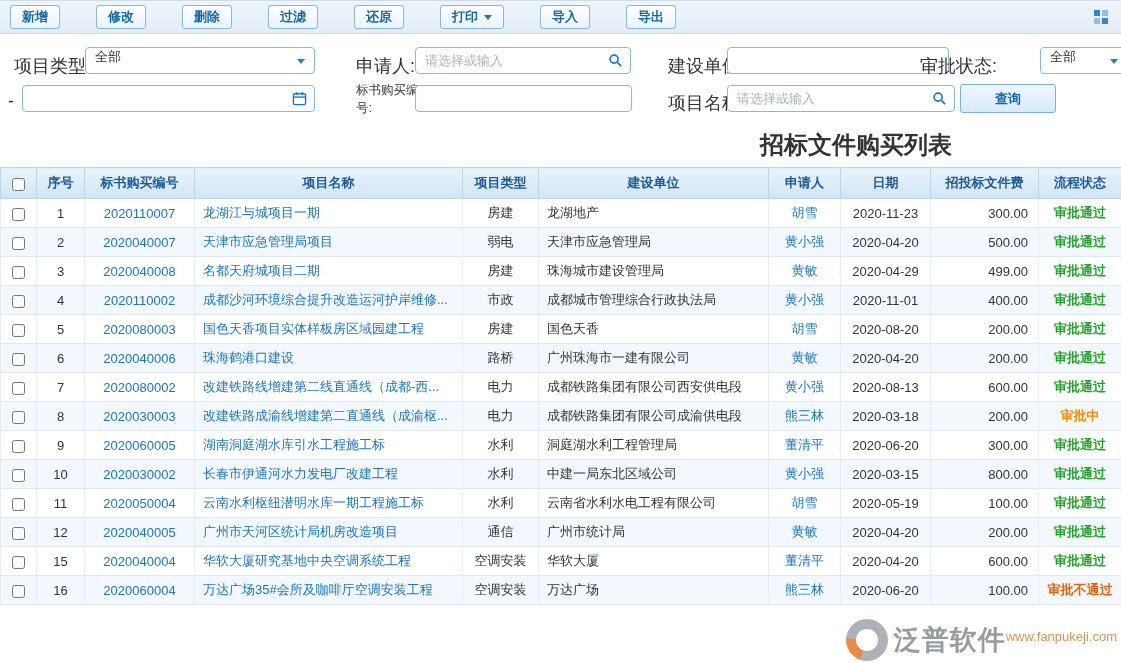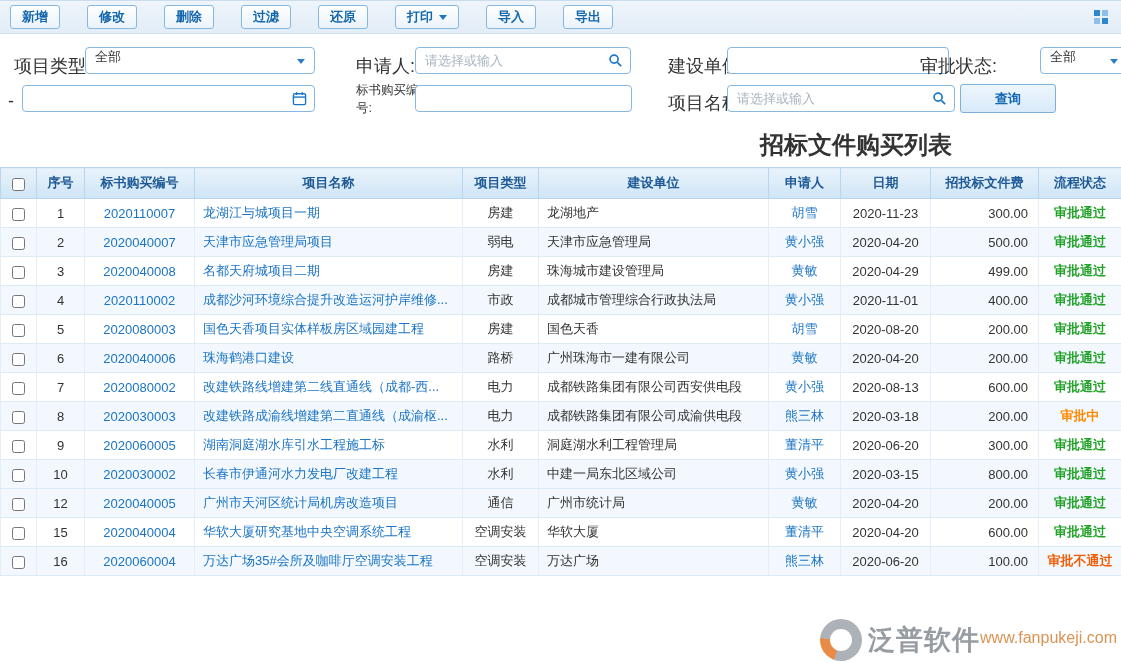--- a/index.html
+++ b/index.html
@@ -19,21 +19,21 @@
   
   .toolbar {
     position: absolute; top: 0; left: 0; right: 0; height: 33px;
     background: linear-gradient(#eef5fb, #e3edf7);
     border-bottom: 1px solid #cfdfee;
     display: flex; align-items: center;
     padding: 0 12px 0 10px;
   }
   .toolbar-buttons { display: flex; align-items: center; }
   .tb-btn {
-    margin-right: 27px;
+    margin-right: 36px;
     height: 24px;
     padding: 0 11px;
     background: linear-gradient(#ffffff, #eaf3fb);
     border: 1px solid #86b8e2;
     border-radius: 3px;
     color: #1467ad;
     font-size: 13px;
     font-weight: bold;
     font-family: inherit;
     cursor: pointer;
@@ -148,21 +148,21 @@
     width: 42px; height: 42px; border-radius: 50%;
     background: conic-gradient(from 200deg, #e8833a 0 75deg, #a7adb3 75deg 360deg);
     position: relative; flex: 0 0 auto;
   }
   .wm-logo::after {
     content: ""; position: absolute; inset: 10px;
     background: #fff; border-radius: 50%;
   }
   .wm-text { display: flex; flex-direction: row; line-height: 1; }
   .wm-brand { font-size: 27px; font-weight: bold; color: #8f959b; letter-spacing: 1px; }
-  .wm-url { font-size: 16px; color: #d98b47; margin-top: 3px; }
+  .wm-url { font-size: 13px; color: #d98b47; margin-top: 3px; }
 </style>
 </head>
 <body>
 
 <div class="app">
 
   <div class="toolbar">
     <div class="toolbar-buttons">
         <button class="tb-btn">
           <span>新增</span>
@@ -410,20 +410,32 @@
     <td class="cell-center">10</td>
     <td class="cell-center"><a class="cell-link" href="#">2020030002</a></td>
     <td><a class="cell-link" href="#">长春市伊通河水力发电厂改建工程</a></td>
     <td class="cell-center">水利</td>
     <td>中建一局东北区域公司</td>
     <td class="cell-center"><a class="cell-link" href="#">黄小强</a></td>
     <td class="cell-center">2020-03-15</td>
     <td class="cell-right">800.00</td>
     <td class="cell-center"><span class="status-text" style="color: rgb(35, 163, 42);">审批通过</span></td>
   </tr>
+          <tr>
+    <td class="cell-center"><input type="checkbox" style=""></td>
+    <td class="cell-center">11</td>
+    <td class="cell-center"><a class="cell-link" href="#">2020050004</a></td>
+    <td><a class="cell-link" href="#">云南水利枢纽潜明水库一期工程施工标</a></td>
+    <td class="cell-center">水利</td>
+    <td>云南省水利水电工程有限公司</td>
+    <td class="cell-center"><a class="cell-link" href="#">胡雪</a></td>
+    <td class="cell-center">2020-05-19</td>
+    <td class="cell-right">100.00</td>
+    <td class="cell-center"><span class="status-text" style="color: rgb(35, 163, 42);">审批通过</span></td>
+  </tr>
           <tr class="alt">
     <td class="cell-center"><input type="checkbox" style=""></td>
     <td class="cell-center">12</td>
     <td class="cell-center"><a class="cell-link" href="#">2020040005</a></td>
     <td><a class="cell-link" href="#">广州市天河区统计局机房改造项目</a></td>
     <td class="cell-center">通信</td>
     <td>广州市统计局</td>
     <td class="cell-center"><a class="cell-link" href="#">黄敏</a></td>
     <td class="cell-center">2020-04-20</td>
     <td class="cell-right">200.00</td>

